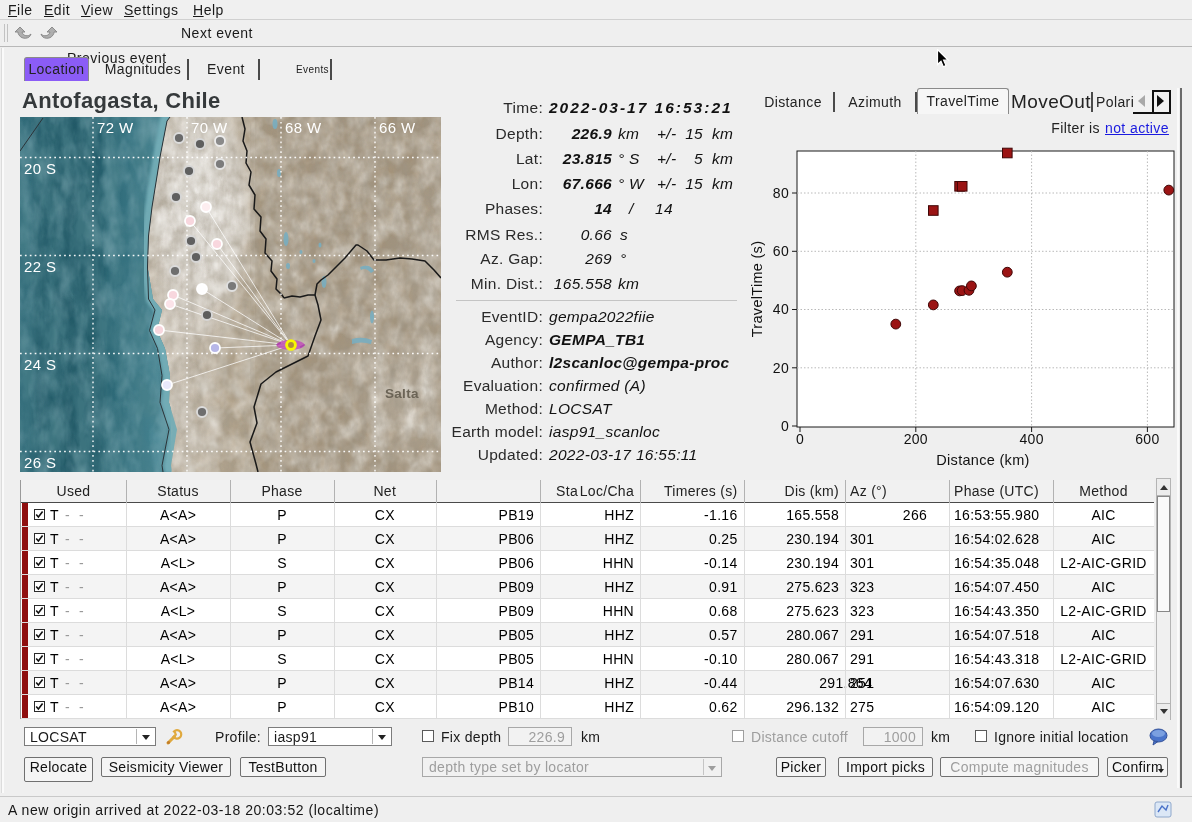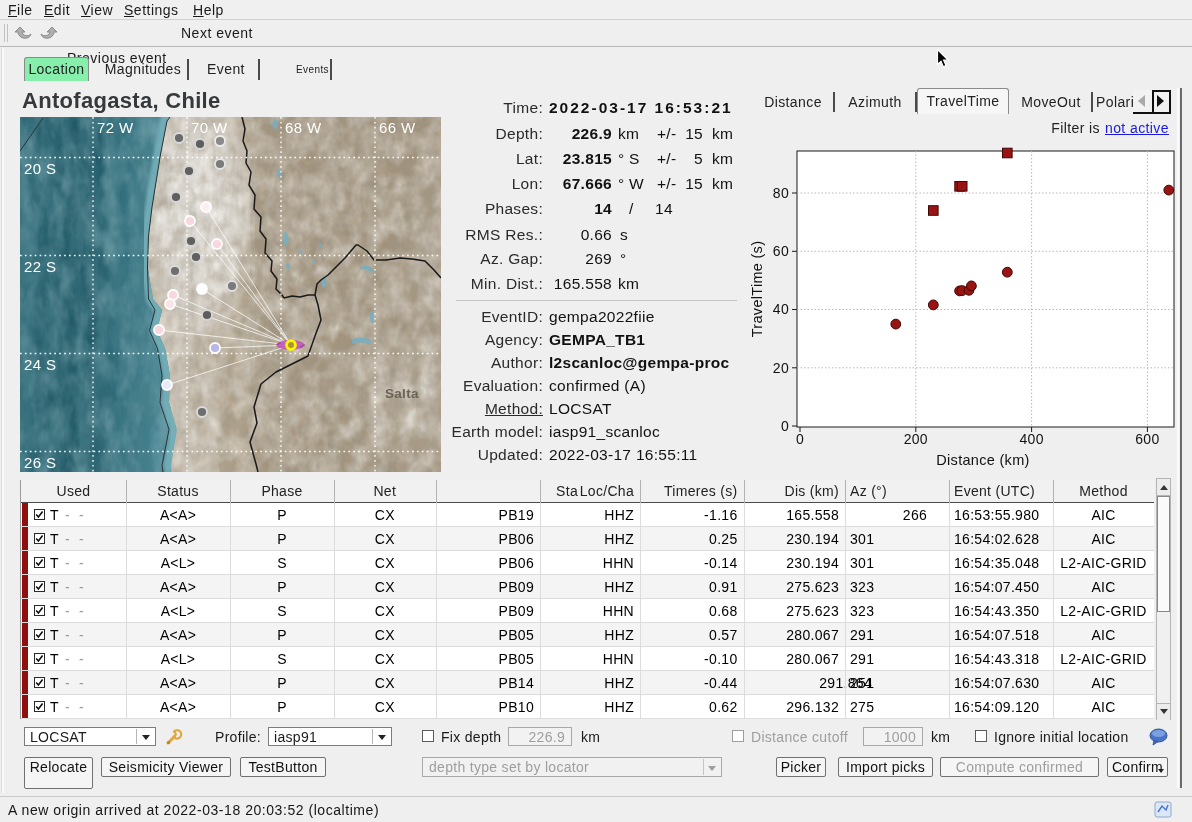--- a/index.html
+++ b/index.html
@@ -6,21 +6,21 @@
   .abs{position:absolute;white-space:nowrap;}
   .u{text-decoration:underline;}
   .combo{position:absolute;background:#fff;border:1px solid #7c7c7c;box-sizing:border-box;}
   .combo .txt{position:absolute;left:5px;top:1px;line-height:16px;}
   .combo .sep{position:absolute;right:18px;top:1px;bottom:1px;width:1px;background:#b5b5b5;}
   .btn{position:absolute;background:#f5f5f5;border:1px solid #707070;border-radius:2px;box-sizing:border-box;text-align:center;font-size:14px;letter-spacing:0.3px;color:#111;white-space:nowrap;}
   .cbx{position:absolute;width:12px;height:12px;background:#fff;border:1px solid #5a5a5a;box-sizing:border-box;}
   .hdrcell{position:absolute;white-space:nowrap;top:0;height:23px;line-height:23px;font-size:14px;letter-spacing:0.3px;color:#222;}
   .rowtext{position:absolute;white-space:nowrap;top:0;height:24px;line-height:24px;font-size:14px;letter-spacing:0.3px;color:#000;}
   .ilbl{position:absolute;white-space:nowrap;width:300px;text-align:right;font-size:15.5px;letter-spacing:0.3px;color:#2a2a2a;height:19px;line-height:19px;}
-  .ival{position:absolute;white-space:nowrap;font-size:15.5px;letter-spacing:0.3px;color:#111;height:19px;line-height:19px;}
+  .ival{position:absolute;white-space:nowrap;font-size:15.5px;letter-spacing:0.3px;color:#111;height:19px;line-height:19px;font-style:italic;}
 </style></head>
 <body>
 
 <div class="abs" style="left:0;top:0;width:1192px;height:19px;background:#f0f0f0;border-bottom:1px solid #d0d0d0;"></div>
 <div class="abs" style="left:8px;top:2px;font-size:14px;letter-spacing:0.5px;"><span class="u">F</span>ile</div>
 <div class="abs" style="left:44px;top:2px;font-size:14px;letter-spacing:0.5px;"><span class="u">E</span>dit</div>
 <div class="abs" style="left:81px;top:2px;font-size:14px;letter-spacing:0.5px;"><span class="u">V</span>iew</div>
 <div class="abs" style="left:124px;top:2px;font-size:14px;letter-spacing:0.5px;"><span class="u">S</span>ettings</div>
 <div class="abs" style="left:193px;top:2px;font-size:14px;letter-spacing:0.5px;"><span class="u">H</span>elp</div>
 
@@ -29,21 +29,21 @@
 <div class="abs" style="left:7px;top:24px;width:1px;height:18px;background:#c2c2c2;"></div>
 <svg class="abs" style="left:15px;top:26px" width="19" height="14" viewBox="0 0 19 14">
   <path d="M5,1 L10,6 L7,6 C8,10 13,11 16,8 C15,13 7,14 4,9 C3,7.5 3,7 3,6 L0,6 Z" fill="#aeaeae" stroke="#858585" stroke-width="0.9"></path>
 </svg>
 <svg class="abs" style="left:38px;top:26px" width="19" height="14" viewBox="0 0 19 14">
   <path d="M14,1 L9,6 L12,6 C11,10 6,11 3,8 C4,13 12,14 15,9 C16,7.5 16,7 16,6 L19,6 Z" fill="#aeaeae" stroke="#858585" stroke-width="0.9"></path>
 </svg>
 <div class="abs" style="left:67px;top:34px;font-size:14px;letter-spacing:0.5px;margin-top:16px;">Previous event</div>
 <div class="abs" style="left:181px;top:25px;font-size:14px;letter-spacing:0.5px;">Next event</div>
 
-<div class="abs" style="left:24px;top:57px;width:65px;height:24px;background:#86efac;border:1px solid #8a8a8a;border-bottom:none;border-radius:3px 3px 0 0;box-sizing:border-box;text-align:center;line-height:23px;font-size:14px;letter-spacing:0.4px;color:#222;">Location</div>
+<div class="abs" style="left:24px;top:57px;width:65px;height:24px;background:#8b5cf6;border:1px solid #8a8a8a;border-bottom:none;border-radius:3px 3px 0 0;box-sizing:border-box;text-align:center;line-height:23px;font-size:14px;letter-spacing:0.4px;color:#222;">Location</div>
 <div class="abs" style="left:99px;top:59px;width:88px;height:21px;text-align:center;line-height:21px;font-size:14px;letter-spacing:0.4px;color:#222;">Magnitudes</div>
 <div class="abs" style="left:187px;top:59px;width:2px;height:21px;background:#4a4a4a;"></div>
 <div class="abs" style="left:194px;top:59px;width:64px;height:21px;text-align:center;line-height:21px;font-size:14px;letter-spacing:0.4px;color:#222;">Event</div>
 <div class="abs" style="left:258px;top:59px;width:2px;height:21px;background:#4a4a4a;"></div>
 <div class="abs" style="left:265px;top:59px;width:64px;height:21px;text-align:right;line-height:21px;font-size:10px;letter-spacing:0.4px;color:#222;">Events</div>
 <div class="abs" style="left:330px;top:59px;width:2px;height:21px;background:#4a4a4a;"></div>
 
 <div class="abs" style="left:22px;top:88px;font-size:22px;font-weight:bold;color:#35393b;">Antofagasta, Chile</div>
 
 <svg class="abs" style="left:20px;top:117px" width="421" height="355" viewBox="0 0 421 355">
@@ -259,35 +259,35 @@
   <div class="ival" style="left:618px;top:274px;">km</div>
   <div class="abs" style="left:456px;top:300px;width:281px;height:1px;background:#c4c4c4;"></div>
   <div class="ilbl" style="left:243px;top:307px;">EventID:</div>
   <div class="ival" style="left:549px;top:307px;">gempa2022fiie</div>
   <div class="ilbl" style="left:243px;top:330px;">Agency:</div>
   <div class="ival" style="left:549px;top:330px;font-weight:bold;">GEMPA_TB1</div>
   <div class="ilbl" style="left:243px;top:353px;">Author:</div>
   <div class="ival" style="left:549px;top:353px;font-weight:bold;">l2scanloc@gempa-proc</div>
   <div class="ilbl" style="left:243px;top:376px;">Evaluation:</div>
   <div class="ival" style="left:549px;top:376px;">confirmed (A)</div>
-  <div class="ilbl" style="left:243px;top:399px;text-decoration:underline;">Method:</div>
+  <div class="ilbl" style="left:243px;top:399px;">Method:</div>
   <div class="ival" style="left:549px;top:399px;">LOCSAT</div>
   <div class="ilbl" style="left:243px;top:422px;">Earth model:</div>
   <div class="ival" style="left:549px;top:422px;">iasp91_scanloc</div>
   <div class="ilbl" style="left:243px;top:445px;">Updated:</div>
   <div class="ival" style="left:549px;top:445px;">2022-03-17 16:55:11</div>
 </div>
 
 <div class="abs" style="left:0;top:0;width:0;height:0;" id="plotpanel">
   <div class="abs" style="left:753px;top:92px;width:80px;height:20px;text-align:center;line-height:20px;font-size:14px;letter-spacing:0.4px;color:#222;">Distance</div>
   <div class="abs" style="left:833px;top:92px;width:2px;height:20px;background:#4a4a4a;"></div>
   <div class="abs" style="left:835px;top:92px;width:80px;height:20px;text-align:center;line-height:20px;font-size:14px;letter-spacing:0.4px;color:#222;">Azimuth</div>
   <div class="abs" style="left:915px;top:92px;width:2px;height:20px;background:#4a4a4a;"></div>
   <div class="abs" style="left:917px;top:88px;width:92px;height:26px;background:#f6f6f6;border:1px solid #8a8a8a;border-bottom:none;border-radius:3px 3px 0 0;box-sizing:border-box;text-align:center;line-height:24px;font-size:14px;letter-spacing:0.4px;color:#222;">TravelTime</div>
-  <div class="abs" style="left:1011px;top:92px;width:80px;height:20px;text-align:center;line-height:20px;font-size:14px;letter-spacing:0.4px;color:#222;">MoveOut</div>
+  <div class="abs" style="left:1011px;top:92px;width:80px;height:20px;text-align:center;line-height:20px;font-size:19px;letter-spacing:0.4px;color:#222;">MoveOut</div>
   <div class="abs" style="left:1091px;top:92px;width:2px;height:20px;background:#4a4a4a;"></div>
   <div class="abs" style="left:1096px;top:92px;width:37px;height:20px;overflow:hidden;line-height:20px;font-size:14px;letter-spacing:0.4px;color:#222;">Polari</div>
   <div class="abs" style="left:1133px;top:90px;width:38px;height:24px;background:#f2f2f2;border-bottom:2px solid #111;box-sizing:border-box;"></div>
   <div class="abs" style="left:1152px;top:90px;width:19px;height:24px;background:#f2f2f2;border:2px solid #111;box-sizing:border-box;"></div>
   <div class="abs" style="left:1138px;top:95px;width:0;height:0;border-top:6px solid transparent;border-bottom:6px solid transparent;border-right:7px solid #a9a9a9;"></div>
   <div class="abs" style="left:1157px;top:95px;width:0;height:0;border-top:6px solid transparent;border-bottom:6px solid transparent;border-left:7px solid #111;"></div>
   <div class="abs" style="left:950px;top:120px;width:150px;text-align:right;font-size:14px;letter-spacing:0.4px;color:#222;">Filter is</div>
   <div class="abs" style="left:1105px;top:120px;font-size:14px;letter-spacing:0.4px;color:#1a1adf;text-decoration:underline;">not active</div>
 
   <svg class="abs" style="left:745px;top:140px" width="435" height="335" viewBox="0 0 435 335">
@@ -346,21 +346,21 @@
 <div class="abs" style="left:0;top:0;width:1133px;height:23px;background:#f1f1f1;border-bottom:1px solid #4a4a4a;box-sizing:border-box;"></div>
 <div class="hdrcell" style="left:0px;width:105px;text-align:center;">Used</div>
 <div class="hdrcell" style="left:105px;width:104px;text-align:center;">Status</div>
 <div class="hdrcell" style="left:209px;width:104px;text-align:center;">Phase</div>
 <div class="hdrcell" style="left:313px;width:101.5px;text-align:center;">Net</div>
 <div class="hdrcell" style="left:414.5px;width:98.5px;text-align:right;margin-left:44px;">Sta</div>
 <div class="hdrcell" style="left:519px;width:94px;text-align:right;">Loc/Cha</div>
 <div class="hdrcell" style="left:619px;width:97.5px;text-align:right;">Timeres (s)</div>
 <div class="hdrcell" style="left:722.5px;width:95.5px;text-align:right;">Dis (km)</div>
 <div class="hdrcell" style="left:829px;width:104px;text-align:left;">Az (°)</div>
-<div class="hdrcell" style="left:933px;width:104px;text-align:left;">Event (UTC)</div>
+<div class="hdrcell" style="left:933px;width:104px;text-align:left;">Phase (UTC)</div>
 <div class="hdrcell" style="left:1032px;width:101px;text-align:center;">Method</div>
 <div class="abs" style="left:105px;top:0;width:1px;height:23px;background:#b2b2b2;"></div>
 <div class="abs" style="left:209px;top:0;width:1px;height:23px;background:#b2b2b2;"></div>
 <div class="abs" style="left:313px;top:0;width:1px;height:23px;background:#b2b2b2;"></div>
 <div class="abs" style="left:414.5px;top:0;width:1px;height:23px;background:#b2b2b2;"></div>
 <div class="abs" style="left:519px;top:0;width:1px;height:23px;background:#b2b2b2;"></div>
 <div class="abs" style="left:619px;top:0;width:1px;height:23px;background:#b2b2b2;"></div>
 <div class="abs" style="left:722.5px;top:0;width:1px;height:23px;background:#b2b2b2;"></div>
 <div class="abs" style="left:824px;top:0;width:1px;height:23px;background:#b2b2b2;"></div>
 <div class="abs" style="left:928px;top:0;width:1px;height:23px;background:#b2b2b2;"></div>
@@ -595,31 +595,31 @@
   </div>
   <div class="abs" style="left:931px;top:729px;font-size:14px;">km</div>
   <div class="cbx" style="left:975px;top:730px;"></div>
   <div class="abs" style="left:994px;top:729px;font-size:14px;">Ignore initial location</div>
   <svg class="abs" style="left:1148px;top:728px" width="21" height="18" viewBox="0 0 21 18">
     <ellipse cx="10.5" cy="7.5" rx="8.5" ry="6.5" fill="#4a74ca" stroke="#35539a"></ellipse>
     <path d="M6,13 L5,17 L10,13.5 Z" fill="#4a74ca" stroke="#35539a"></path>
     <ellipse cx="10.5" cy="5.5" rx="6.5" ry="3.4" fill="#7ba0e0"></ellipse>
   </svg>
 
-  <div class="btn" style="left:24px;top:757px;width:69px;height:32px;line-height:18px;">Relocate</div>
+  <div class="btn" style="left:24px;top:757px;width:69px;height:25px;line-height:18px;">Relocate</div>
   <div class="btn" style="left:101px;top:757px;width:130px;height:20px;line-height:18px;">Seismicity Viewer</div>
   <div class="btn" style="left:240px;top:757px;width:86px;height:20px;line-height:18px;">TestButton</div>
   <div class="abs" style="left:422px;top:757px;width:300px;height:20px;background:#f1f1f1;border:1px solid #a8a8a8;box-sizing:border-box;">
     <div class="abs" style="left:6px;top:1px;font-size:14px;color:#9e9e9e;line-height:17px;">depth type set by locator</div>
     <div class="abs" style="right:17px;top:1px;bottom:1px;width:1px;background:#c5c5c5;"></div>
     <span class="abs" style="right:5px;top:8px;width:0;height:0;border-left:4px solid transparent;border-right:4px solid transparent;border-top:5px solid #9e9e9e;"></span>
   </div>
   <div class="btn" style="left:776px;top:757px;width:50px;height:20px;line-height:18px;">Picker</div>
   <div class="btn" style="left:838px;top:757px;width:95px;height:20px;line-height:18px;">Import picks</div>
-  <div class="btn" style="left:940px;top:757px;width:159px;height:20px;line-height:18px;color:#9e9e9e;">Compute confirmed</div>
+  <div class="btn" style="left:940px;top:757px;width:159px;height:20px;line-height:18px;color:#9e9e9e;">Compute magnitudes</div>
   <div class="btn" style="left:1107px;top:757px;width:61px;height:20px;line-height:18px;">Confirm<span class="abs" style="right:3px;bottom:3px;width:0;height:0;border-left:3px solid transparent;border-right:3px solid transparent;border-top:4px solid #222;"></span></div>
 </div>
 
 <div class="abs" style="left:0;top:796px;width:1192px;height:1px;background:#c9c9c9;"></div>
 <div class="abs" style="left:8px;top:802px;font-size:14px;letter-spacing:0.55px;color:#161616;">A new origin arrived at 2022-03-18 20:03:52 (localtime)</div>
 <svg class="abs" style="left:1154px;top:801px" width="18" height="17" viewBox="0 0 18 17">
   <rect x="1" y="1" width="16" height="15" rx="2" fill="#dbe7f6" stroke="#8fa8cc"></rect>
   <path d="M4,11 L8,5 L12,9 L14,4" stroke="#4a72c8" fill="none" stroke-width="1.4"></path>
 </svg>
 

